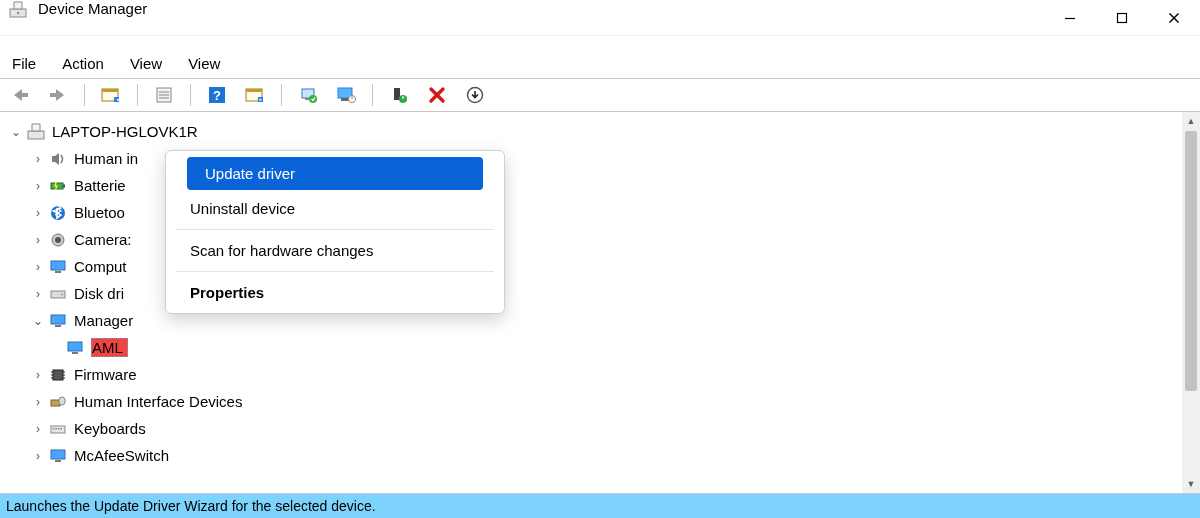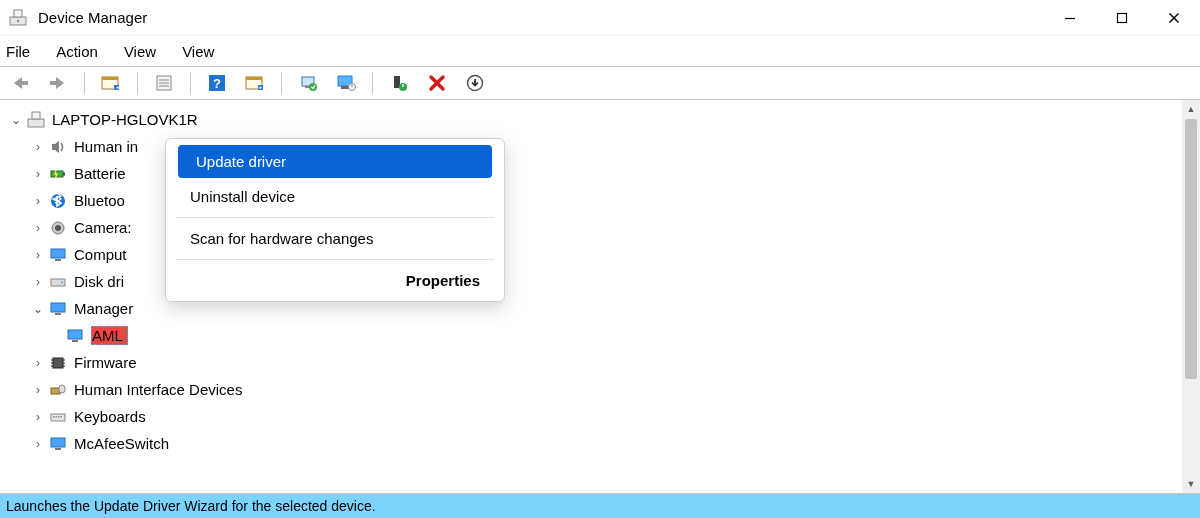--- a/index.html
+++ b/index.html
@@ -8,43 +8,44 @@
     width:1200px; height:518px;
     font-family: "Segoe UI", Tahoma, sans-serif;
     font-size: 14px;
     color:#000;
     background:#fff;
     display:flex; flex-direction:column;
     overflow:hidden;
   }
   .titlebar {
     height:36px;
-    display:flex; align-items:center;
+    display:flex; 
     padding:0 0 0 8px;
     border-bottom:1px solid rgba(0,0,0,0.05);
   }
   .titlebar .app-icon {
     width:20px; height:20px;
     display:flex; align-items:center; justify-content:center;
     margin-right:10px;
   }
   .titlebar .title { font-size:15px; }
   .win-ctrls { margin-left:auto; display:flex; height:100%; }
   .win-ctrls > div {
     width:52px; height:100%;
     display:flex; align-items:center; justify-content:center;
     font-family: "Segoe UI Symbol", sans-serif;
     font-size:11px;
   }
   .menubar {
     height:30px;
     display:flex; align-items:center;
-    padding:0 2px;
+    padding:0 8px;
     gap:18px;
     font-size:15px;
+    margin-top:12px;
   }
   .menubar span { padding:2px 4px; }
   .toolbar {
     height:34px;
     display:flex; align-items:center;
     padding:0 8px;
     gap:14px;
     border-top:1px solid #c6c6c6;
     border-bottom:1px solid #c6c6c6;
     background:#fff;
@@ -120,24 +121,24 @@
     padding:4px 0;
     font-size:15px;
   }
   .ctxmenu .mi {
     padding:8px 24px;
   }
   .ctxmenu .mi.active {
     background:#0a64d8;
     color:#fff;
     border-radius:4px;
-    margin:2px 12px;
+    margin:2px 21px;
     padding:8px 18px;
   }
-  .ctxmenu .mi.bold { font-weight:700;text-align:right; }
+  .ctxmenu .mi.bold { font-weight:700; }
   .ctxmenu .msep {
     height:1px; background:#e3e3e3; margin:4px 10px;
   }
   svg { display:block; }
 </style>
 </head>
 <body>
 
 <div class="titlebar">
   <div class="app-icon">

